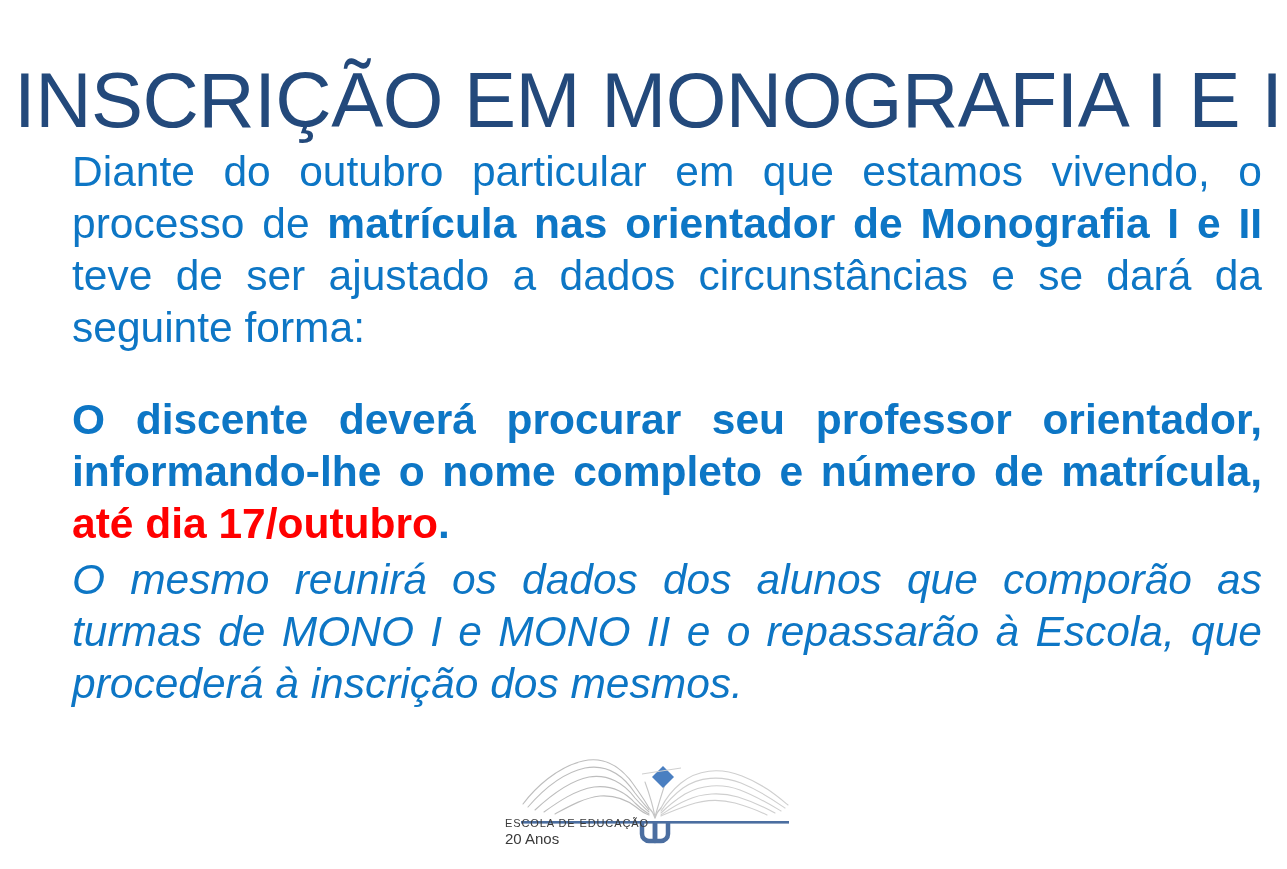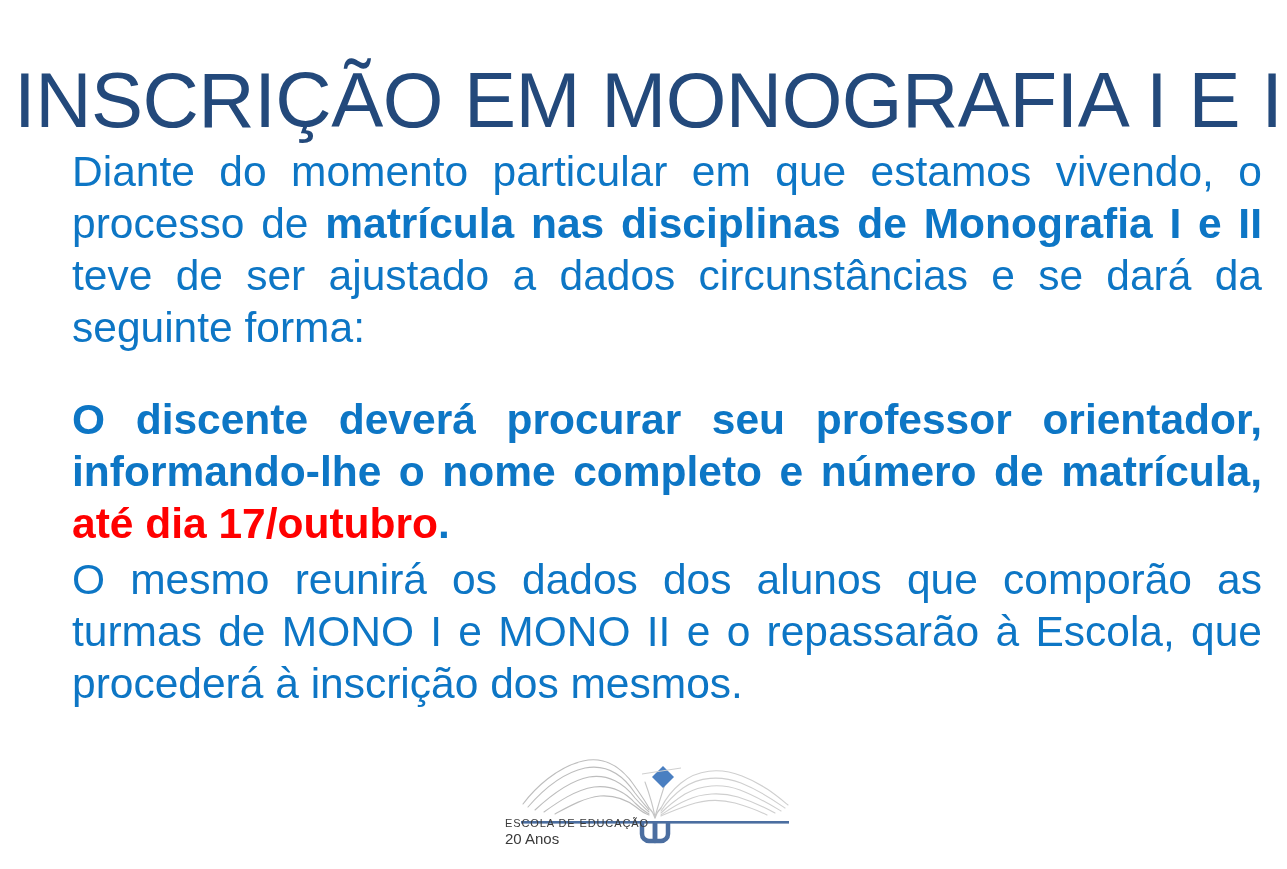--- a/index.html
+++ b/index.html
@@ -46,21 +46,21 @@
     font-size: 42.5px;
     line-height: 52px;
     color: #0D76C5;
     text-align: justify;
     text-justify: inter-word;
     margin: 0 0 4px 0;
     -webkit-hyphens: none;
     hyphens: none;
   }
   .para:last-child { margin-bottom: 0; }
-  .para.tight { text-align-last: left; }
+  .para.tight { text-align-last: left; font-style: italic; }
   .b { font-weight: bold; }
   .red { color: #FF0000; font-weight: bold; }
   .blue { color: #0D76C5; }
 
   
   .para.allbold { font-weight: bold; margin-top: 40px; }
 
   
   .logo {
     position: absolute;
@@ -96,21 +96,21 @@
 </style>
 </head>
 <body>
 
 <div class="slide">
 
   <h1 class="slide-title">INSCRIÇÃO EM MONOGRAFIA I E II</h1>
 
   <div class="body-block">
 
-    <p class="para"><span>Diante do momento particular em que estamos vivendo, o processo de </span><span class="b">matrícula nas disciplinas de Monografia I e II</span><span> teve de ser ajustado a dados circunstâncias e se dará da seguinte forma:</span></p>
+    <p class="para"><span>Diante do outubro particular em que estamos vivendo, o processo de </span><span class="b">matrícula nas orientador de Monografia I e II</span><span> teve de ser ajustado a dados circunstâncias e se dará da seguinte forma:</span></p>
 
     <p class="para allbold"><span class="b">O discente deverá procurar seu professor orientador, informando-lhe o nome completo e número de matrícula, </span><span class="red">até dia 17/outubro</span><span class="b blue">.</span></p>
 
     <p class="para tight"><span>O mesmo reunirá os dados dos alunos que comporão as turmas de MONO I e MONO II e o repassarão à Escola, que procederá à inscrição dos mesmos.</span></p>
 
   </div>
 
   <div class="logo">
     <svg viewBox="0 0 300 116" xmlns="http://www.w3.org/2000/svg" aria-hidden="true">
       <g fill="none" stroke="#BDBDBD" stroke-width="1.1" stroke-linecap="round">

